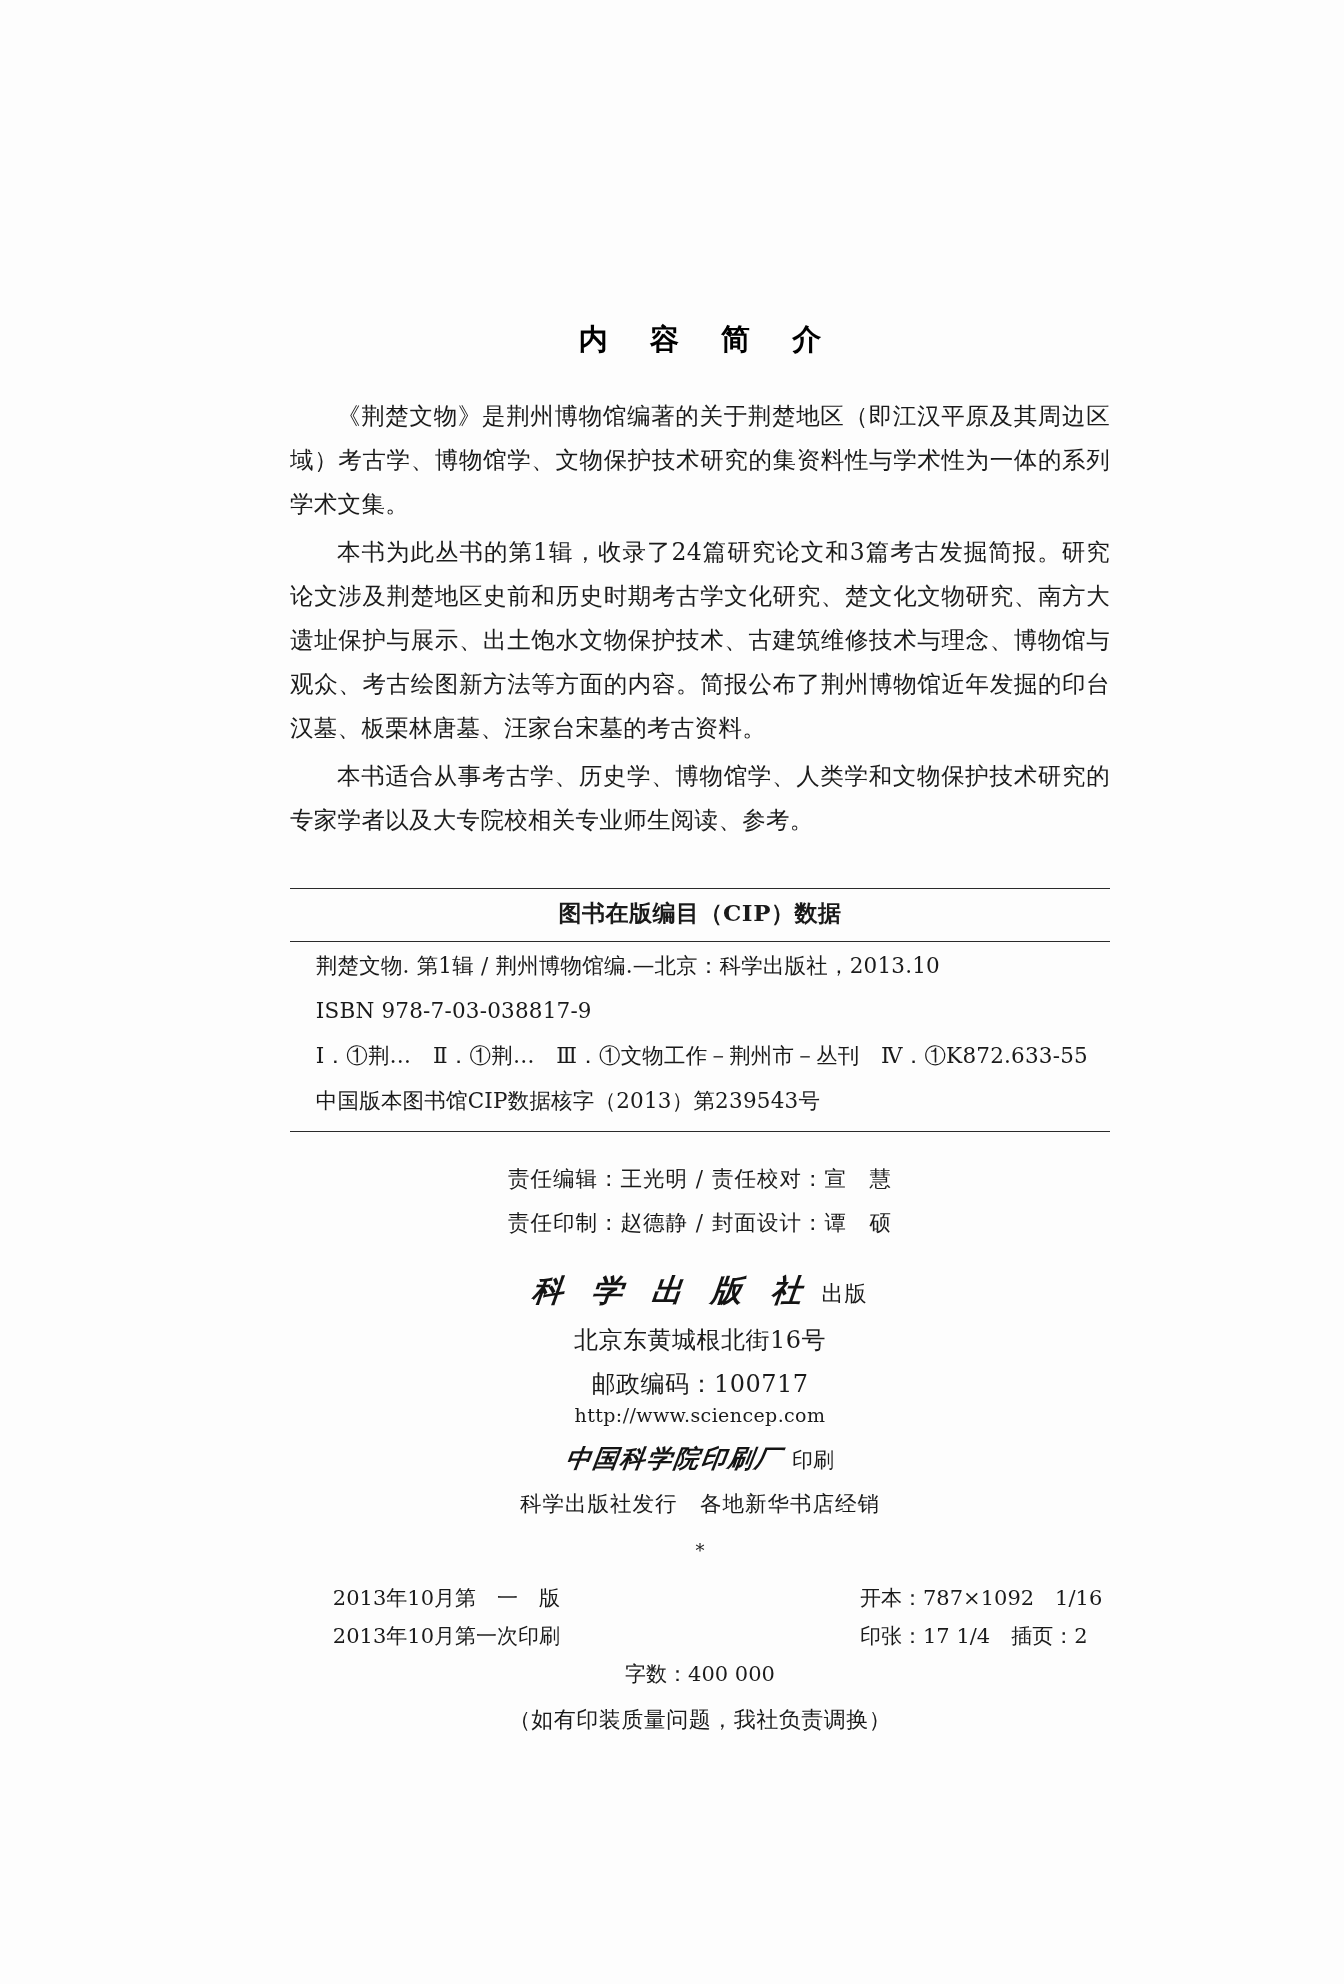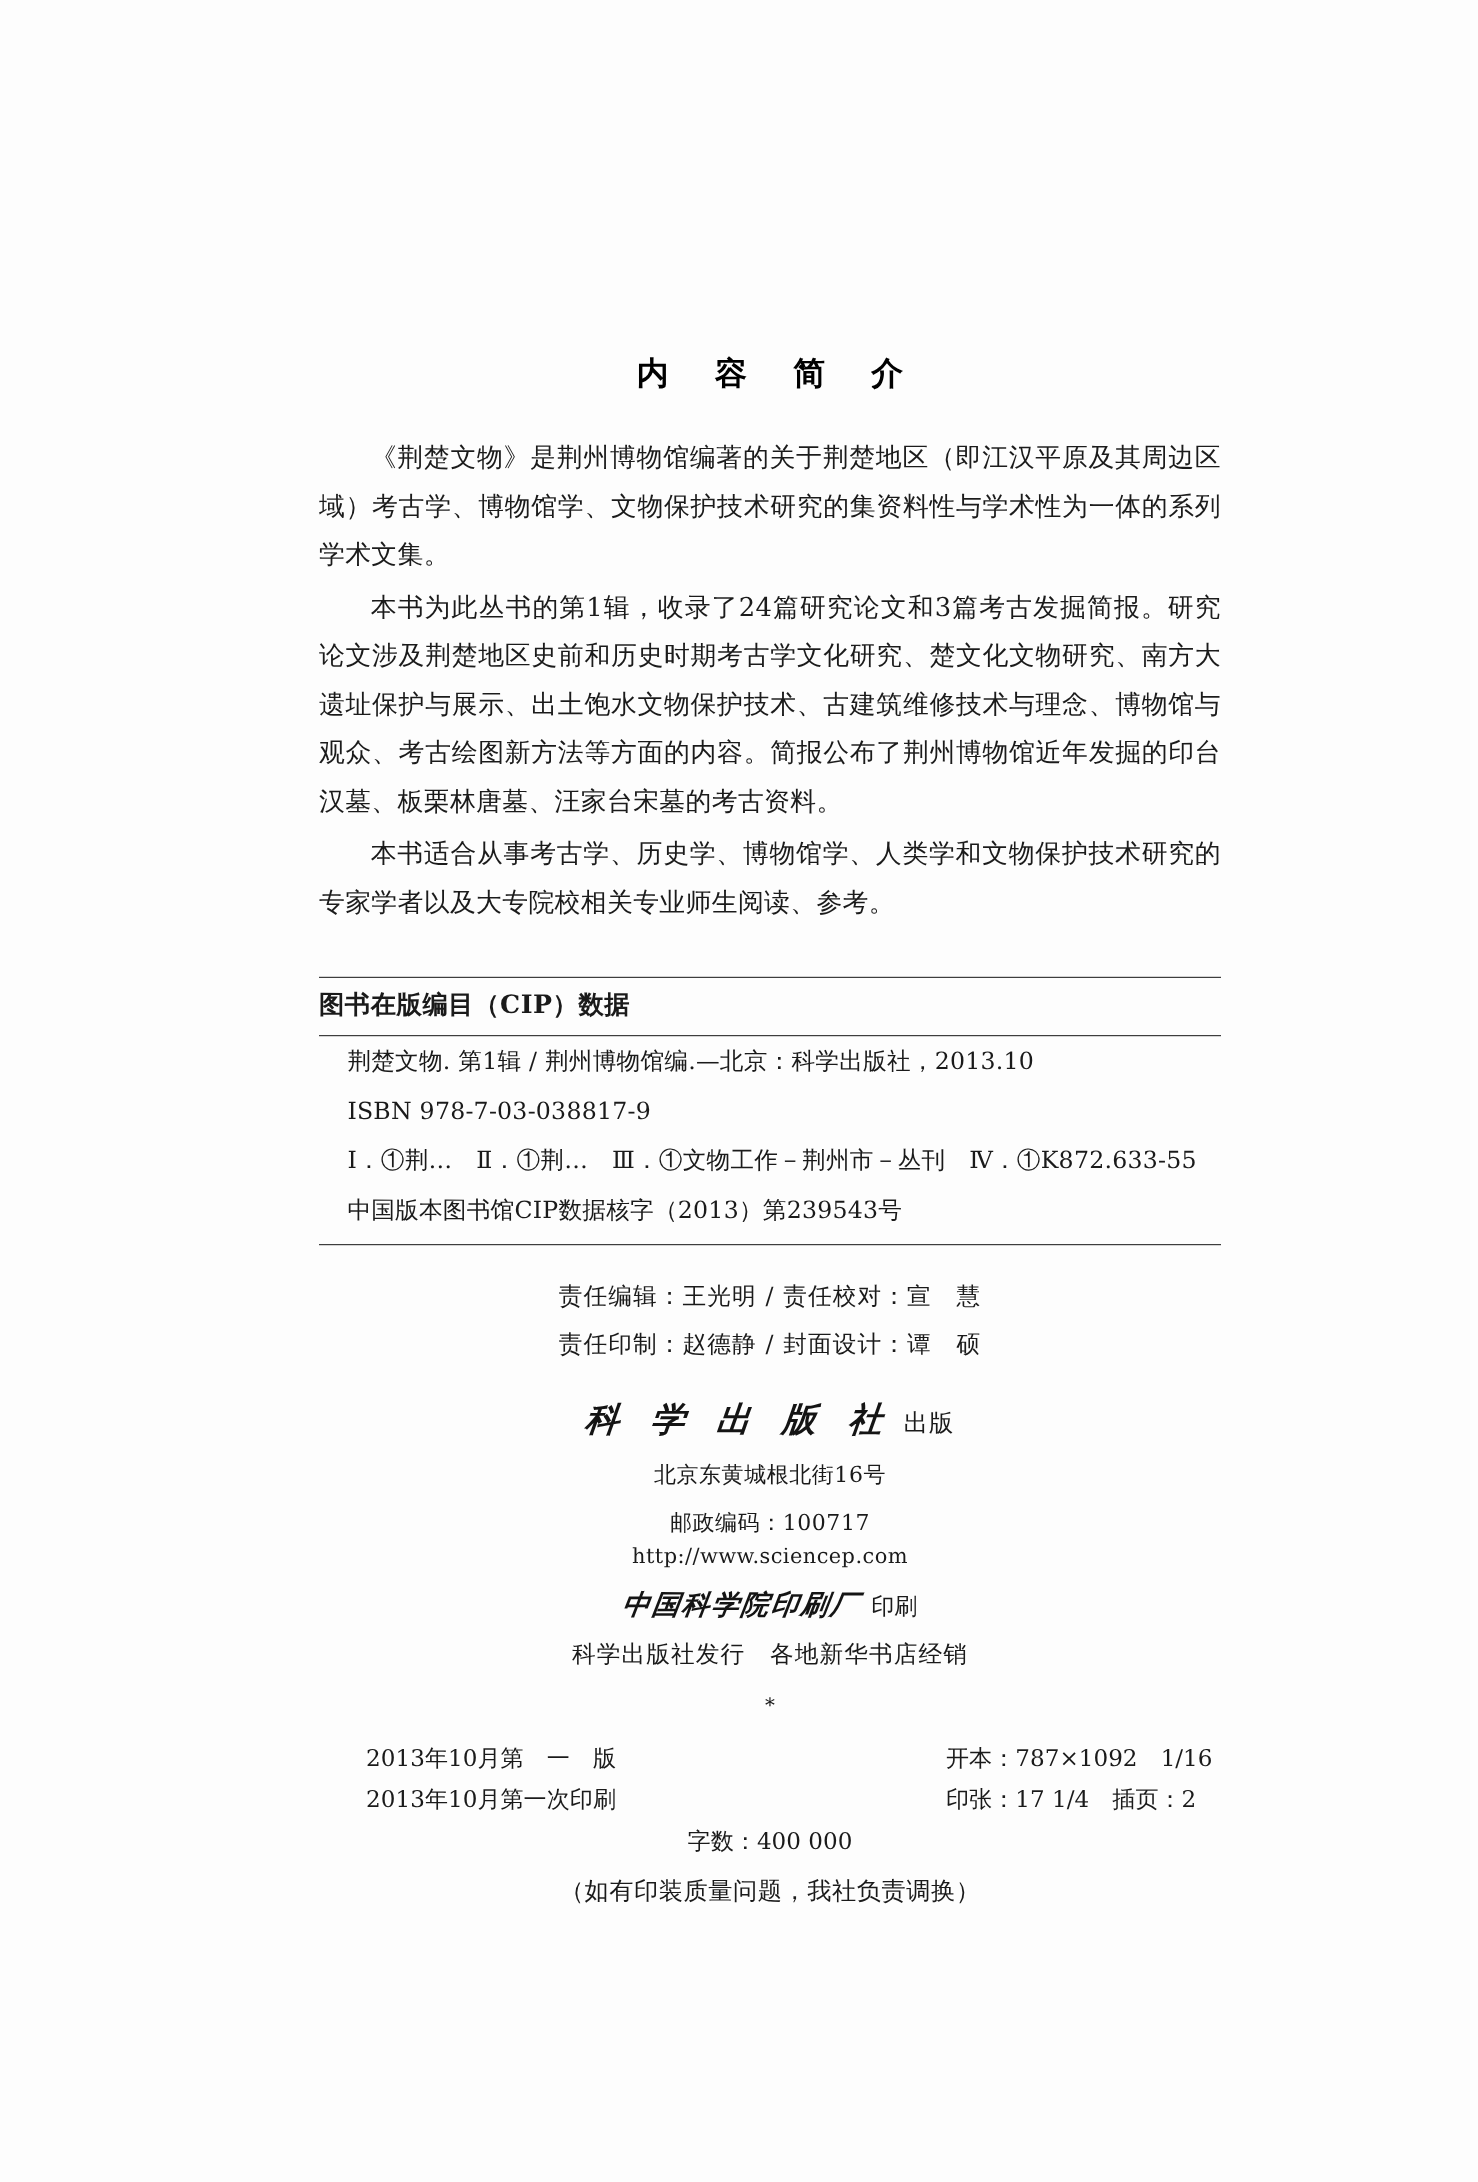--- a/index.html
+++ b/index.html
@@ -60,20 +60,21 @@
   .rule {
     border: none;
     border-top: 1.6px solid #2a2a2a;
     margin: 0;
   }
   .cip-heading {
     font-size: 23px;
     font-weight: 700;
     padding: 9px 0 12px 0;
     letter-spacing: 0.5px;
+    text-align: center;
   }
   .cip-body {
     padding: 6px 0 10px 0;
   }
   .cip-body p {
     margin: 0 0 9px 0;
     font-size: 21.5px;
     line-height: 36px;
     letter-spacing: 0.2px;
   }
@@ -116,21 +117,21 @@
     letter-spacing: 9px;
     transform: skewX(-6deg);
     color: #141414;
   }
   .pub-suffix {
     font-size: 22px;
     letter-spacing: 1px;
   }
   .addr {
     margin: 12px 0 0 0;
-    font-size: 20px;
+    font-size: 24px;
     line-height: 32px;
     letter-spacing: 0.5px;
   }
   .url {
     margin: 4px 0 0 0;
     font-size: 19px;
     font-family: "DejaVu Serif", "Liberation Serif", serif;
     letter-spacing: 0.4px;
   }
   .printer-line {

